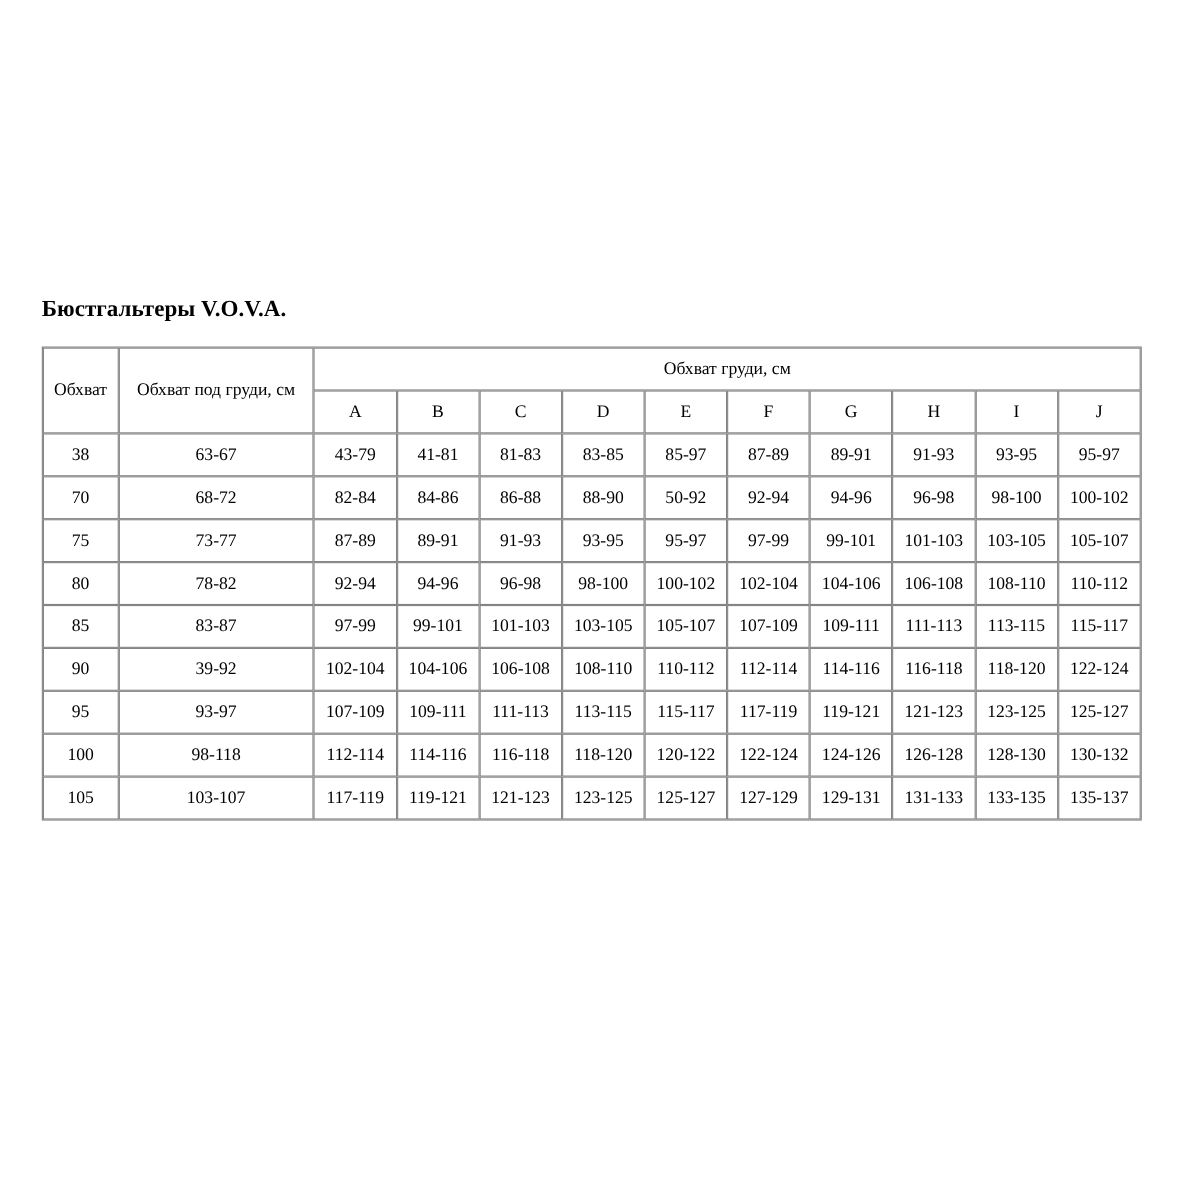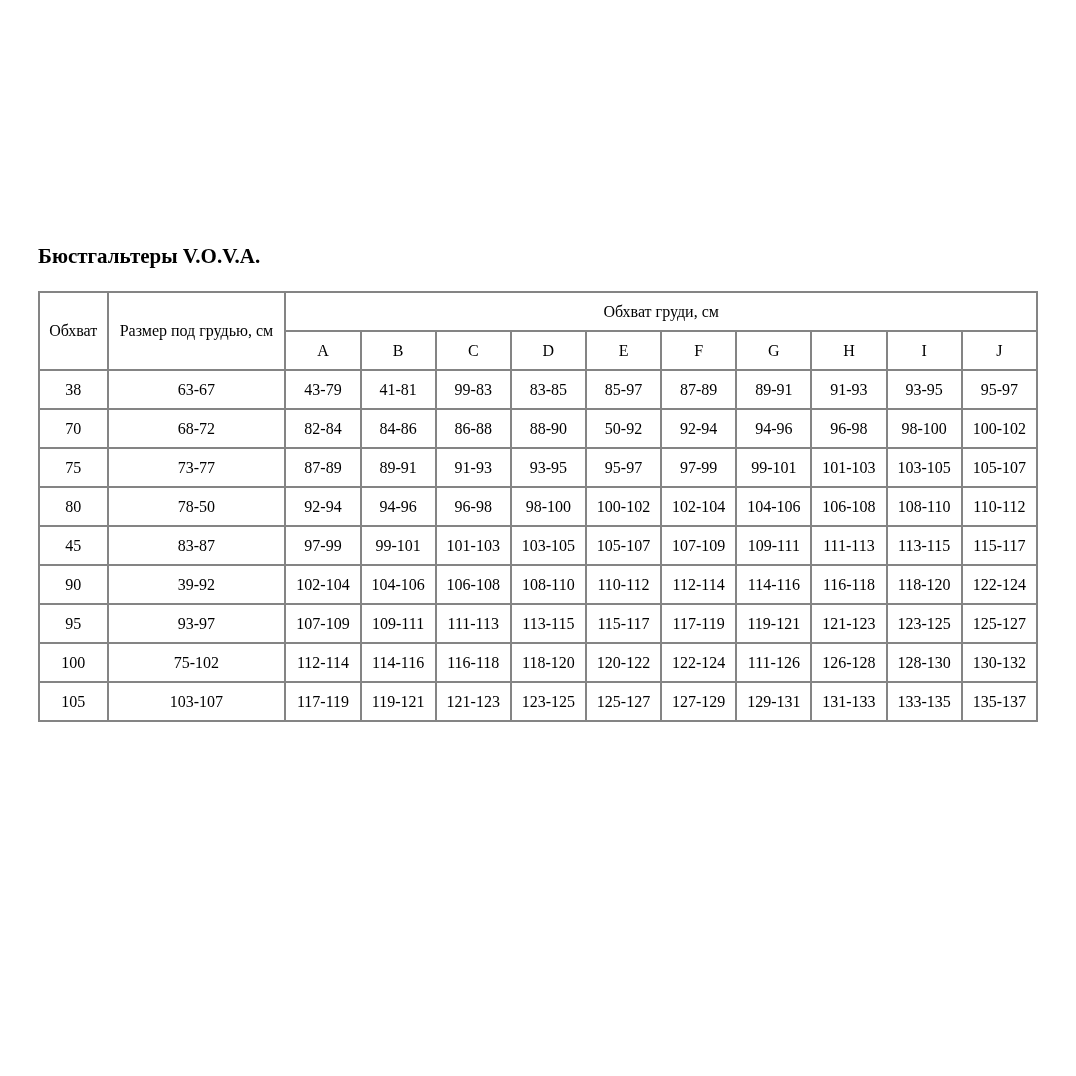--- a/index.html
+++ b/index.html
@@ -9,20 +9,21 @@
   }
   body {
     width: 1076px;
     height: 1076px;
     font-family: "Liberation Serif", "DejaVu Serif", serif;
     color: #000000;
     box-sizing: border-box;
   }
   .page {
     padding: 243px 50px 0 38px;
+    margin-top: 24px;
   }
   h1.page-title {
     font-family: "Liberation Serif", "DejaVu Serif", serif;
     font-size: 21px;
     font-weight: bold;
     color: #000000;
     margin: 0 0 21px 0;
     line-height: 1.3;
   }
   table.size-table {
@@ -66,21 +67,21 @@
         <col class="col-cup">
       <col class="col-cup">
         <col class="col-cup">
         <col class="col-cup">
         <col class="col-cup">
         <col class="col-cup">
     </colgroup>
     <thead>
       <tr>
         <th rowspan="2">Обхват</th>
-        <th rowspan="2">Размер под грудью, см</th>
+        <th rowspan="2">Обхват под груди, см</th>
         <th colspan="10">Обхват груди, см</th>
       </tr>
       <tr>
         <th>A</th>
         <th>B</th>
         <th>C</th>
         <th>D</th>
         <th>E</th>
         <th>F</th>
         <th>G</th>
@@ -88,21 +89,21 @@
         <th>I</th>
         <th>J</th>
       </tr>
     </thead>
     <tbody>
         <tr>
           <td>38</td>
           <td>63-67</td>
           <td>43-79</td>
           <td>41-81</td>
-          <td>99-83</td>
+          <td>81-83</td>
           <td>83-85</td>
           <td>85-97</td>
           <td>87-89</td>
           <td>89-91</td>
           <td>91-93</td>
           <td>93-95</td>
           <td>95-97</td>
         </tr>
         <tr>
           <td>70</td>
@@ -127,34 +128,34 @@
           <td>93-95</td>
           <td>95-97</td>
           <td>97-99</td>
           <td>99-101</td>
           <td>101-103</td>
           <td>103-105</td>
           <td>105-107</td>
         </tr>
         <tr>
           <td>80</td>
-          <td>78-50</td>
+          <td>78-82</td>
           <td>92-94</td>
           <td>94-96</td>
           <td>96-98</td>
           <td>98-100</td>
           <td>100-102</td>
           <td>102-104</td>
           <td>104-106</td>
           <td>106-108</td>
           <td>108-110</td>
           <td>110-112</td>
         </tr>
         <tr>
-          <td>45</td>
+          <td>85</td>
           <td>83-87</td>
           <td>97-99</td>
           <td>99-101</td>
           <td>101-103</td>
           <td>103-105</td>
           <td>105-107</td>
           <td>107-109</td>
           <td>109-111</td>
           <td>111-113</td>
           <td>113-115</td>
@@ -183,28 +184,28 @@
           <td>113-115</td>
           <td>115-117</td>
           <td>117-119</td>
           <td>119-121</td>
           <td>121-123</td>
           <td>123-125</td>
           <td>125-127</td>
         </tr>
         <tr>
           <td>100</td>
-          <td>75-102</td>
+          <td>98-118</td>
           <td>112-114</td>
           <td>114-116</td>
           <td>116-118</td>
           <td>118-120</td>
           <td>120-122</td>
           <td>122-124</td>
-          <td>111-126</td>
+          <td>124-126</td>
           <td>126-128</td>
           <td>128-130</td>
           <td>130-132</td>
         </tr>
         <tr>
           <td>105</td>
           <td>103-107</td>
           <td>117-119</td>
           <td>119-121</td>
           <td>121-123</td>

